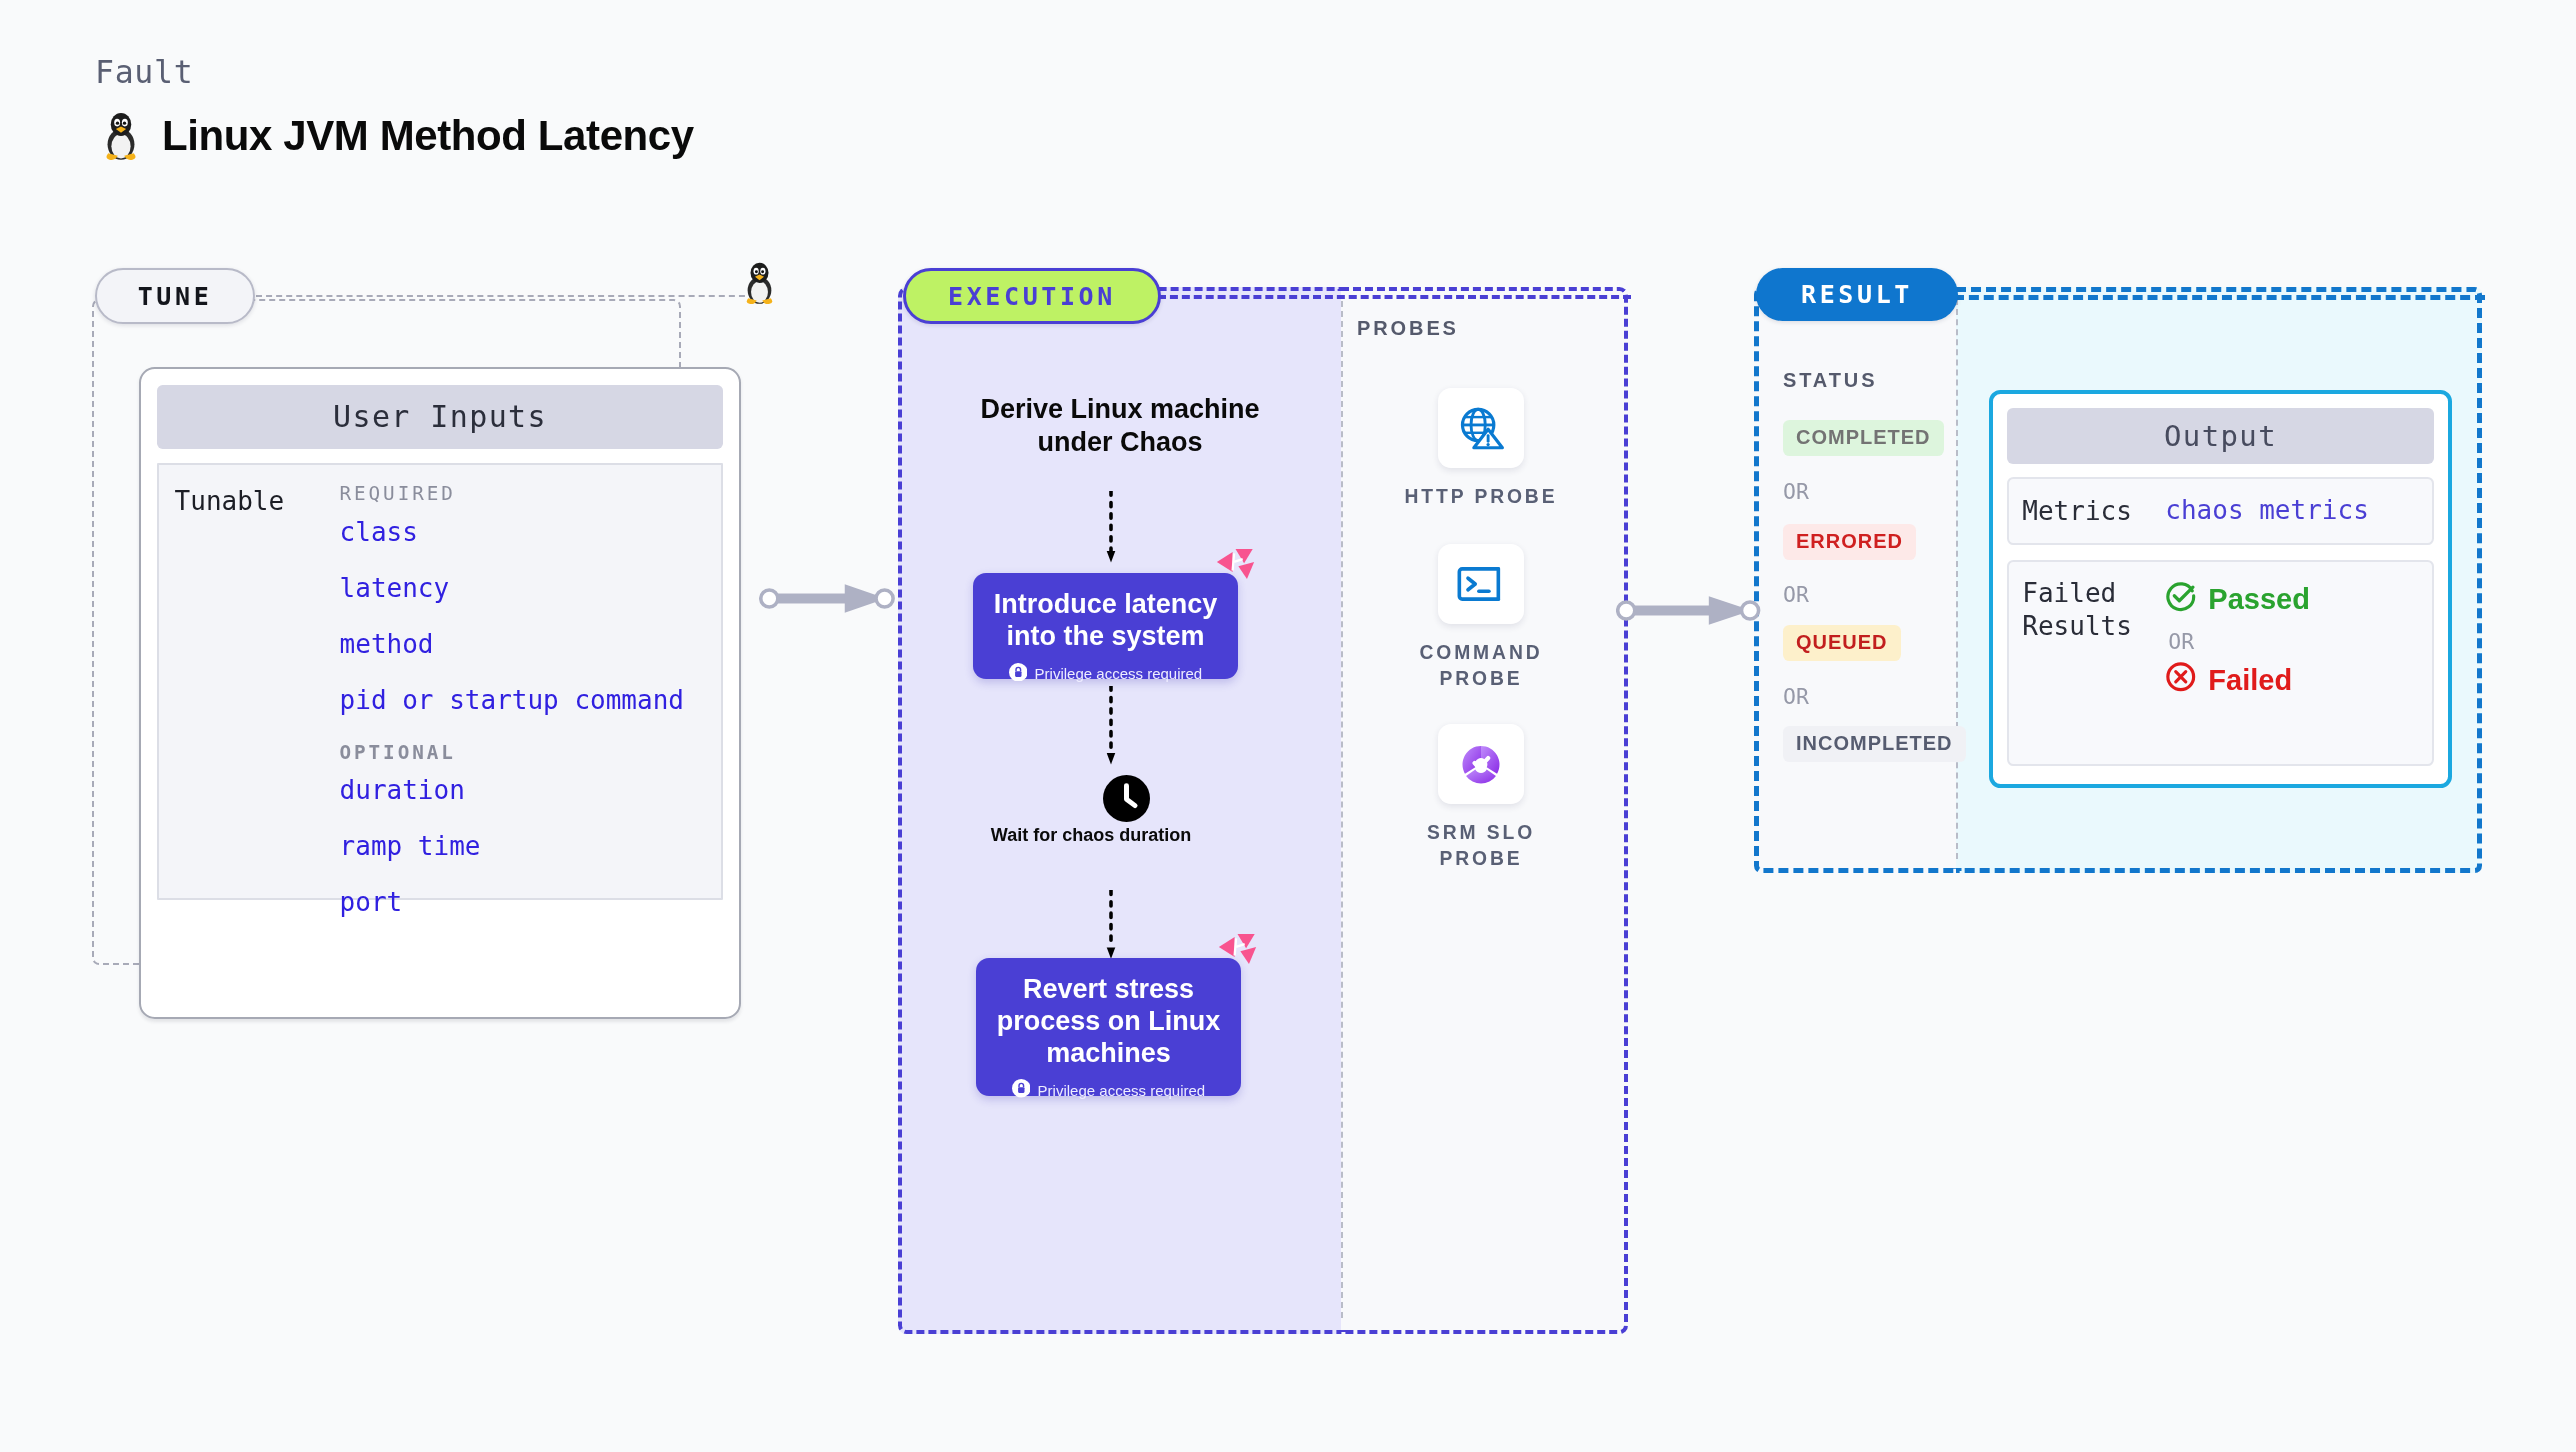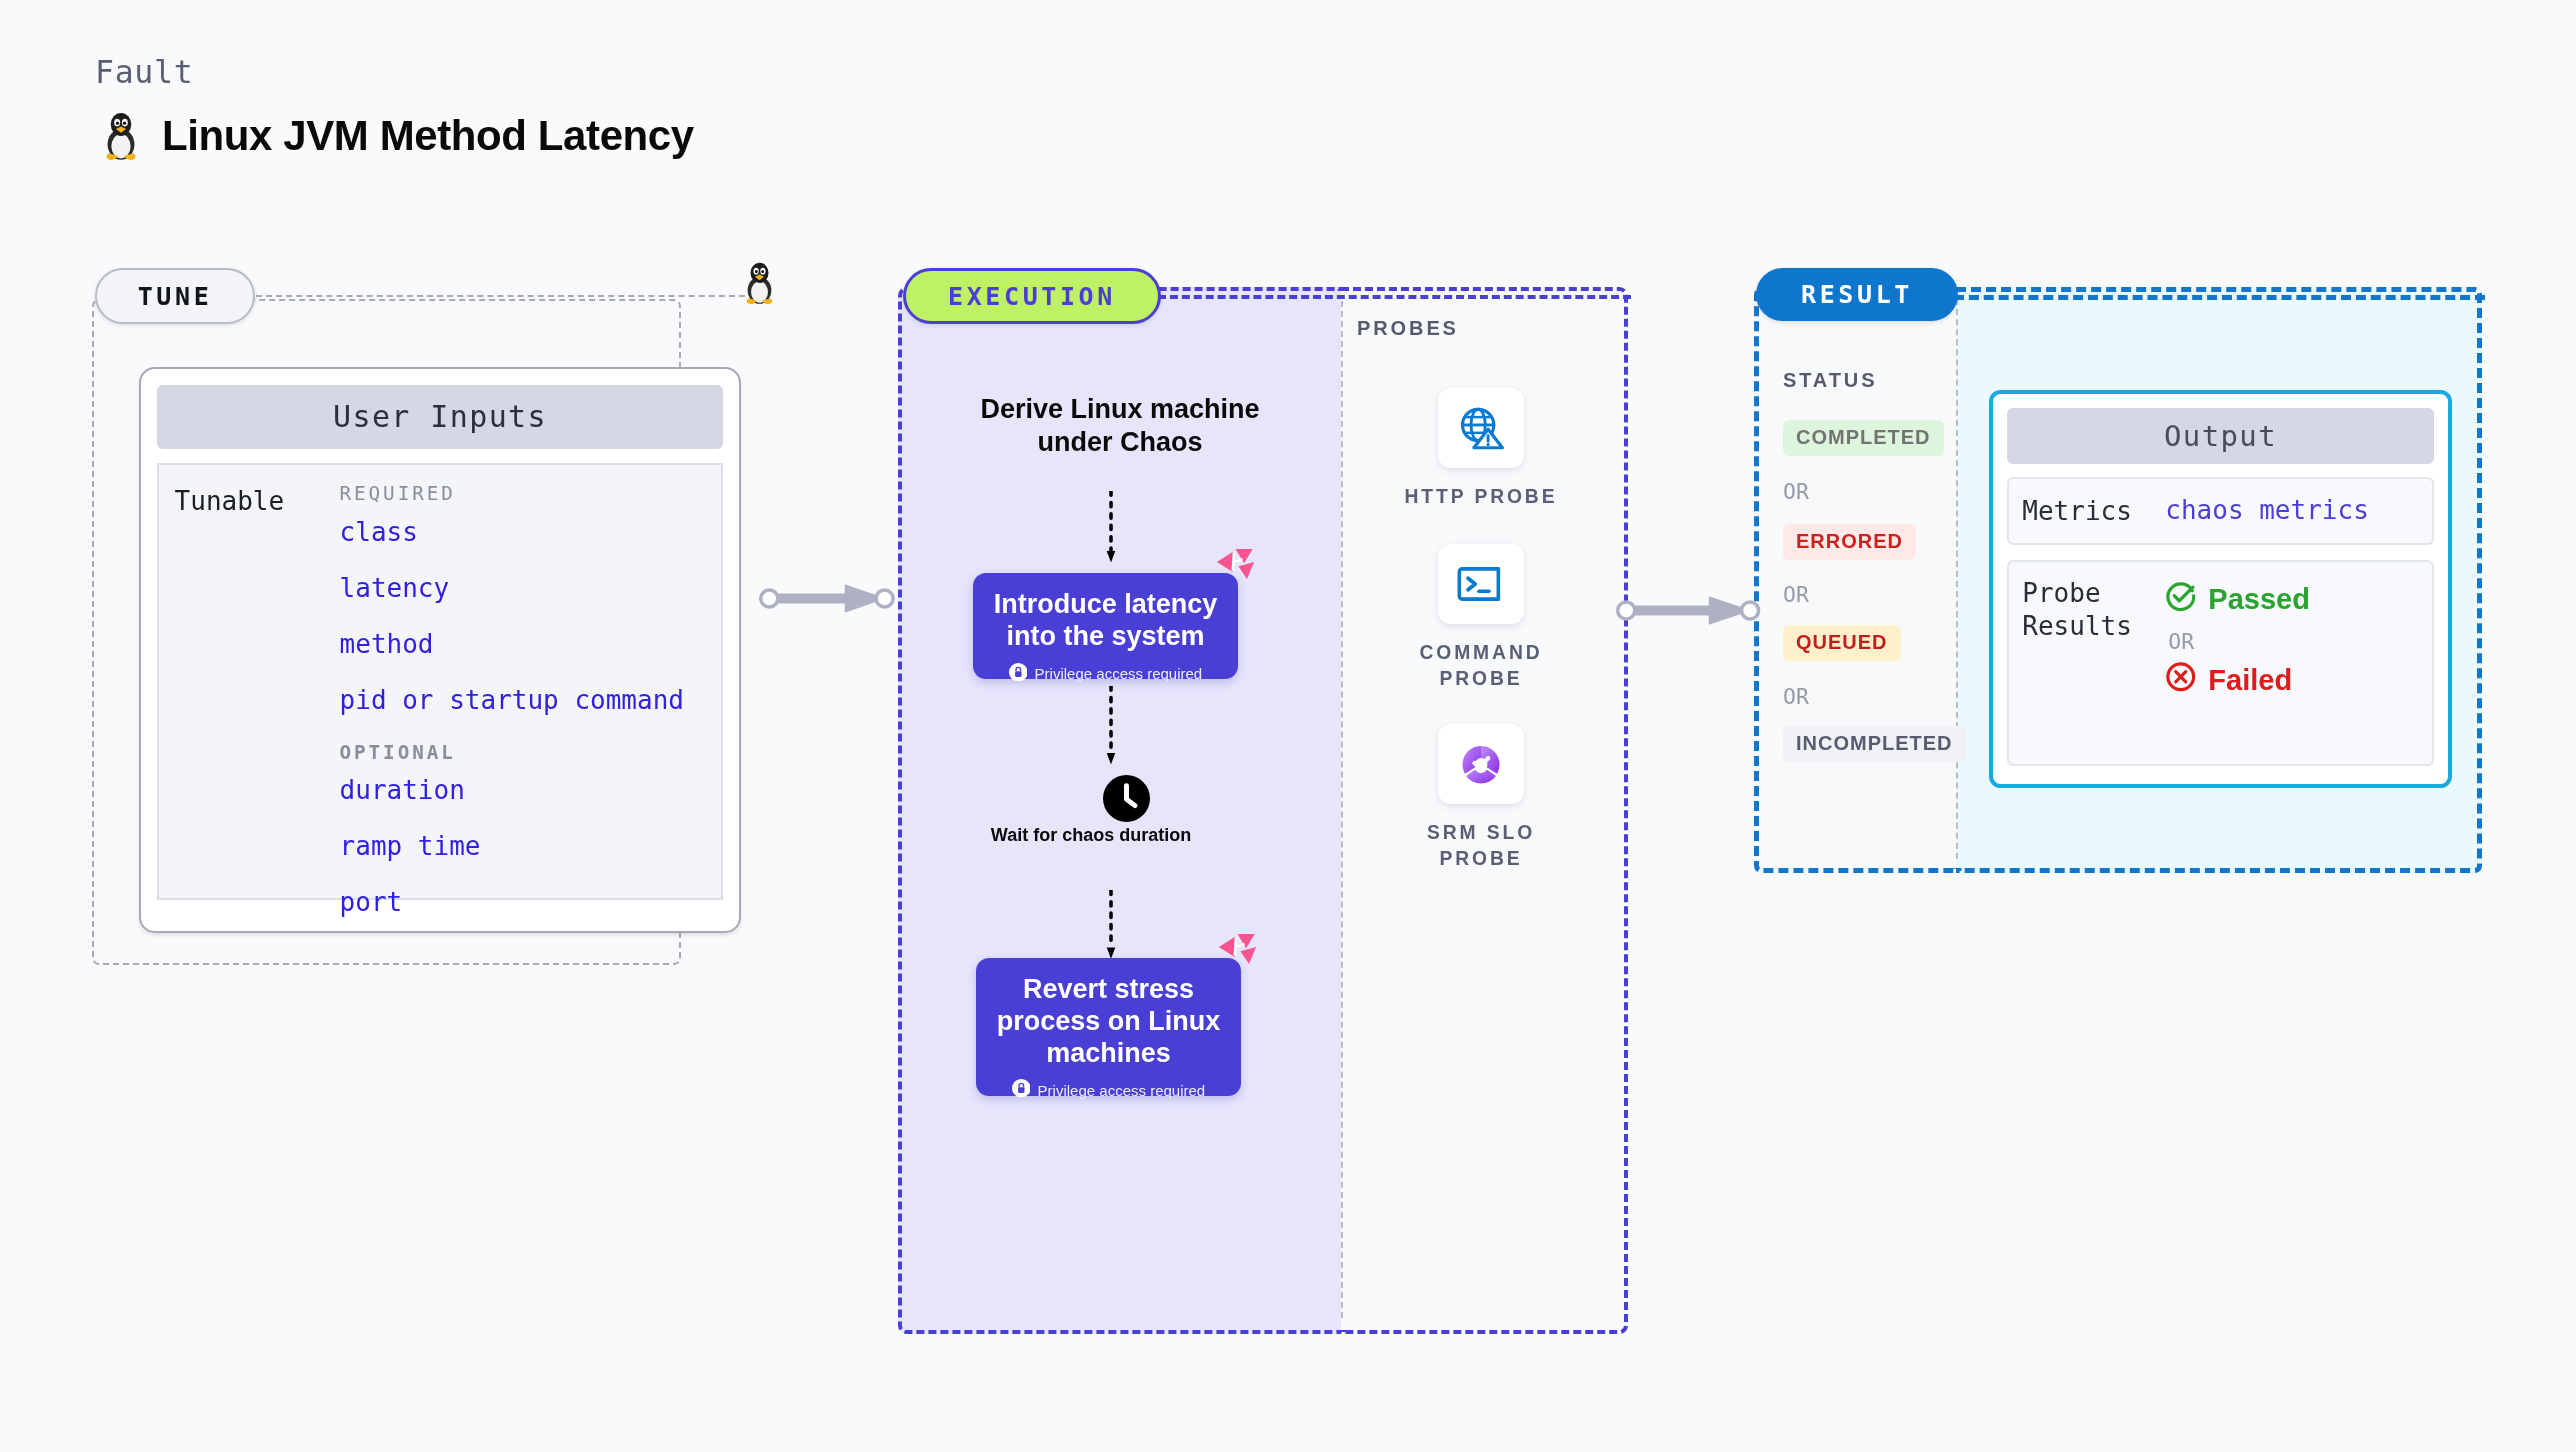--- a/index.html
+++ b/index.html
@@ -109,21 +109,21 @@
   }
   .dash-tune-top { left: 256px; top: 295px; width: 499px; border-color: #a8aab8; }
   .dash-exec-top { left: 1158px; top: 295px; width: 473px; border-color: #4a3fd4; border-top-width: 4.3px; }
   .dash-result-top { left: 1954px; top: 295px; width: 531px; border-color: #1277cc; border-top-width: 5px; }
 
   
   .tux-connector { position: absolute; left: 741px; top: 261px; }
 
   
   .ui-card {
-    position: absolute; left: 139px; top: 367px; width: 602px; height: 566px;
+    position: absolute; left: 139px; top: 367px; width: 602px; height: 652px;
     background: #ffffff;
     border: 2.9px solid #a6a9b4;
     border-radius: 15.8px;
     box-shadow: 0 2.1px 3.6px rgba(40,40,60,.10);
     padding: 15.8px;
   }
   .ui-header {
     height: 64px; background: #d6d7e4; border-radius: 5.7px;
     display:flex; align-items:center; justify-content:center;
     font-family: "DejaVu Sans Mono", monospace;
@@ -522,21 +522,21 @@
 
   <div class="out-card">
     <div class="out-header">Output</div>
 
     <div class="out-row">
       <div class="out-row-label">Metrics</div>
       <div class="out-metric-value">chaos metrics</div>
     </div>
 
     <div class="out-row out-row-probe">
-      <div class="out-row-label">Probe Results</div>
+      <div class="out-row-label">Failed Results</div>
       <div class="probe-res-col">
         <div class="res-line res-pass">
           <span>
             <svg width="31.5" height="31.5" viewBox="0 0 44 44" aria-hidden="true">
               <path d="M38 15 A18 18 0 1 0 40 22" fill="none" stroke="#2aa32f" stroke-width="4.4" stroke-linecap="round"></path>
               <path d="M13 22 L20 29 L39 10" fill="none" stroke="#2aa32f" stroke-width="4.6" stroke-linecap="round" stroke-linejoin="round"></path>
             </svg>
           </span>
           <span>Passed</span>
         </div>

